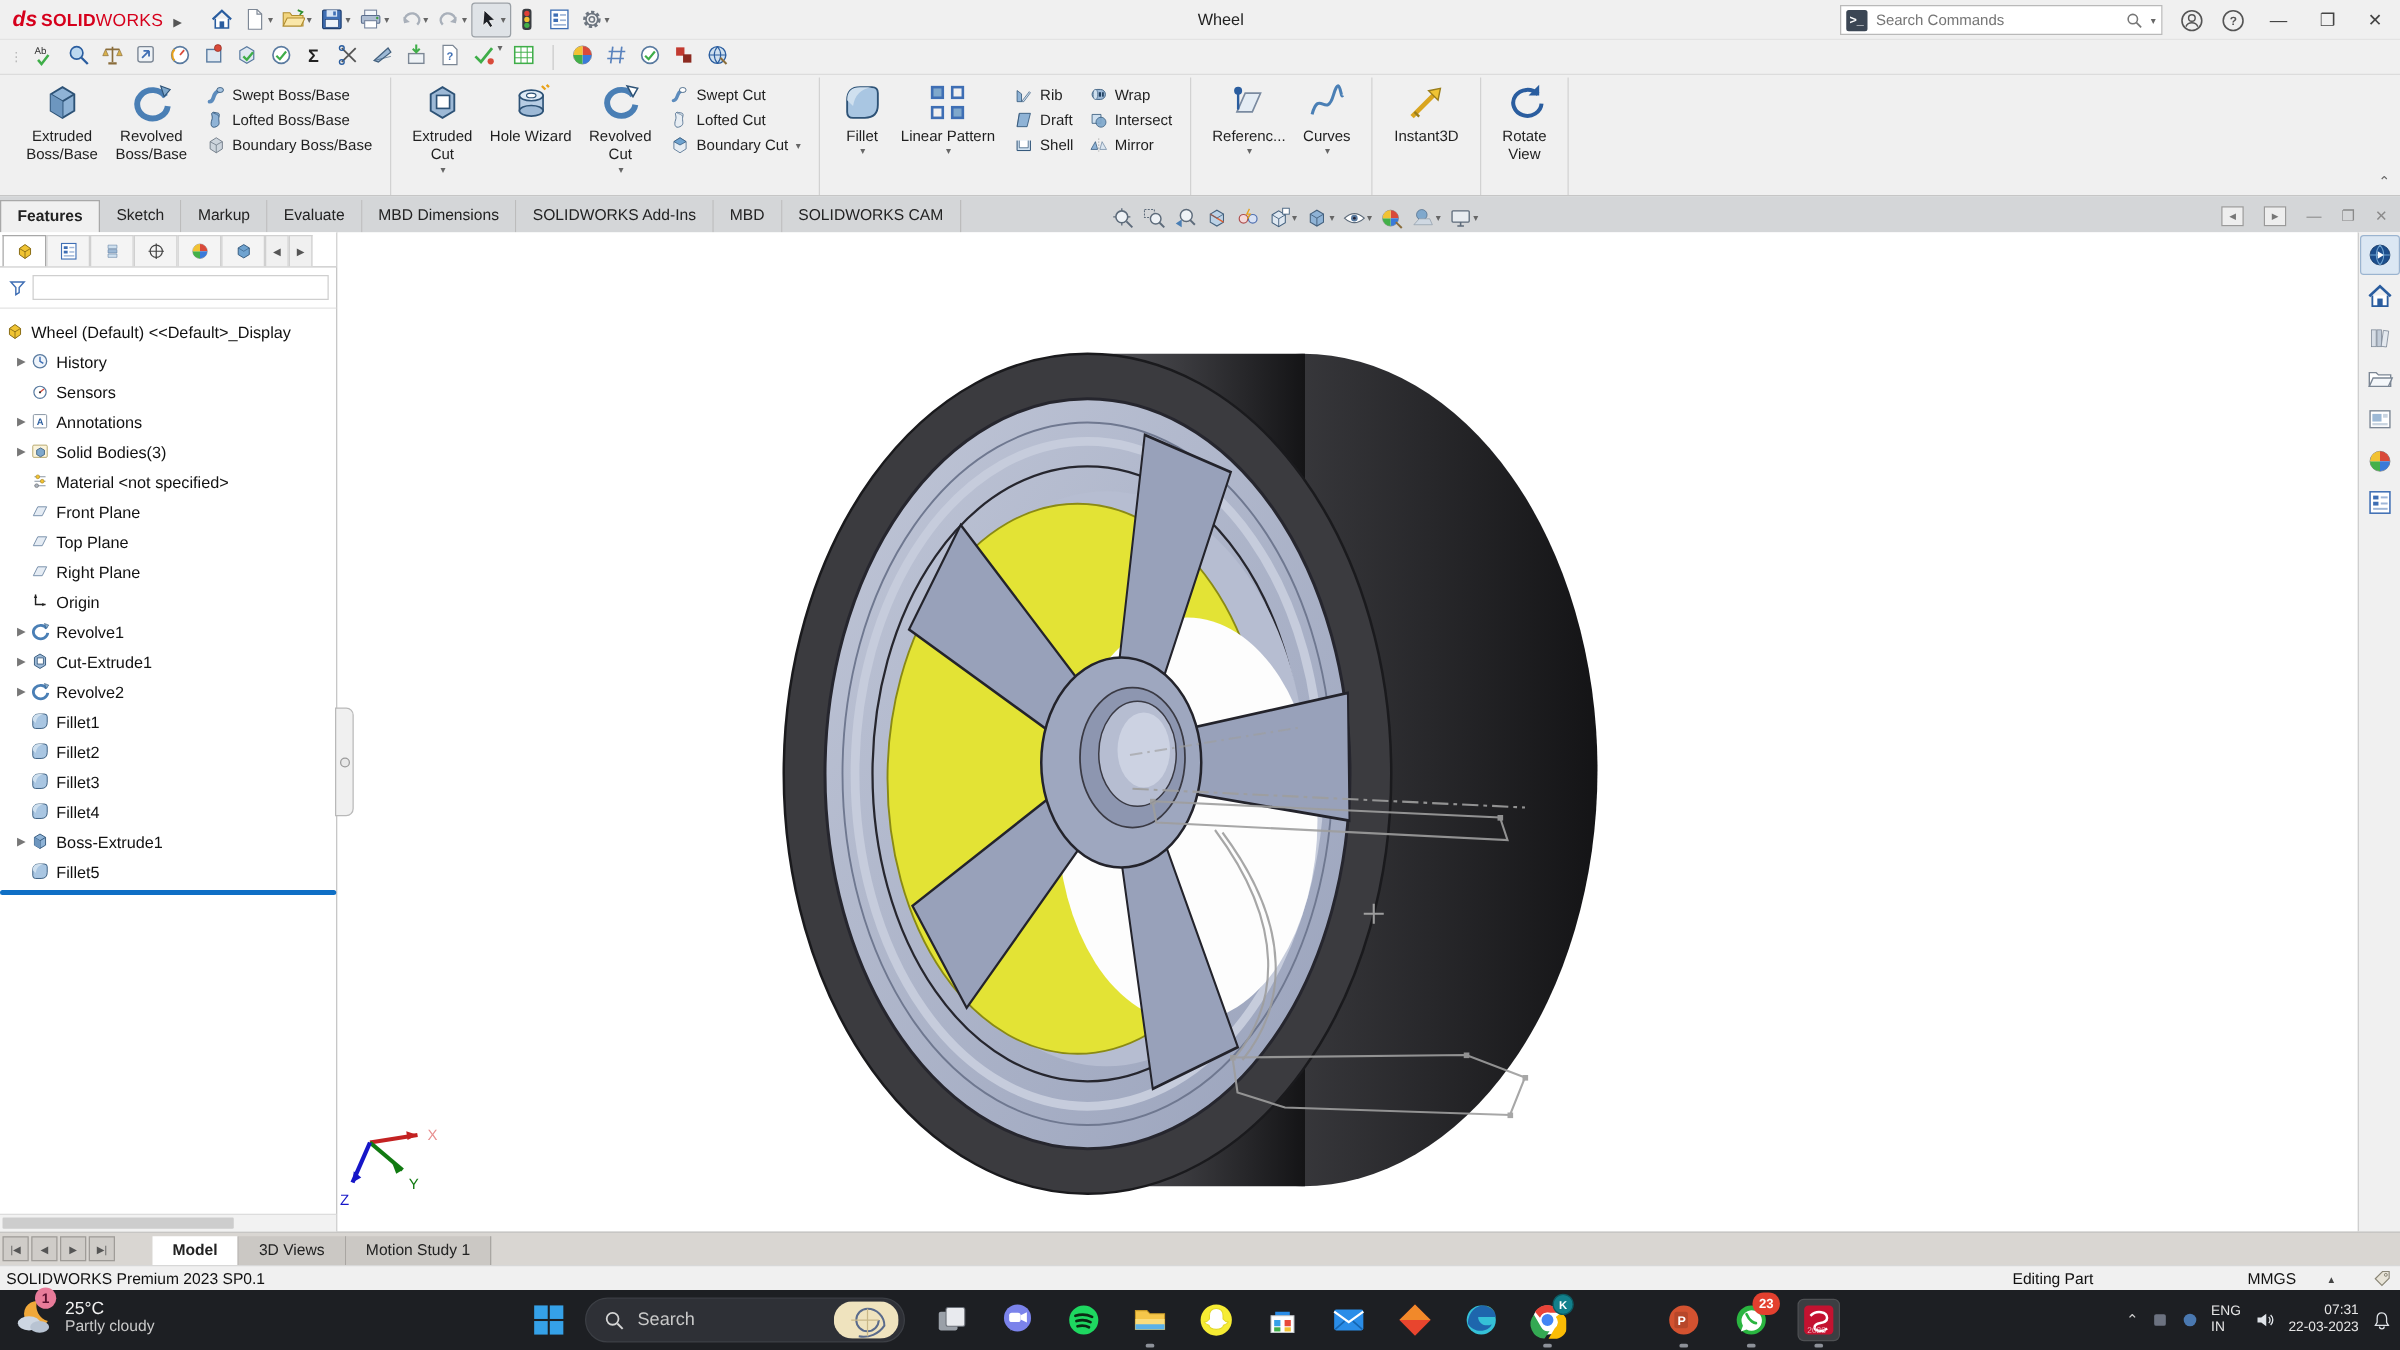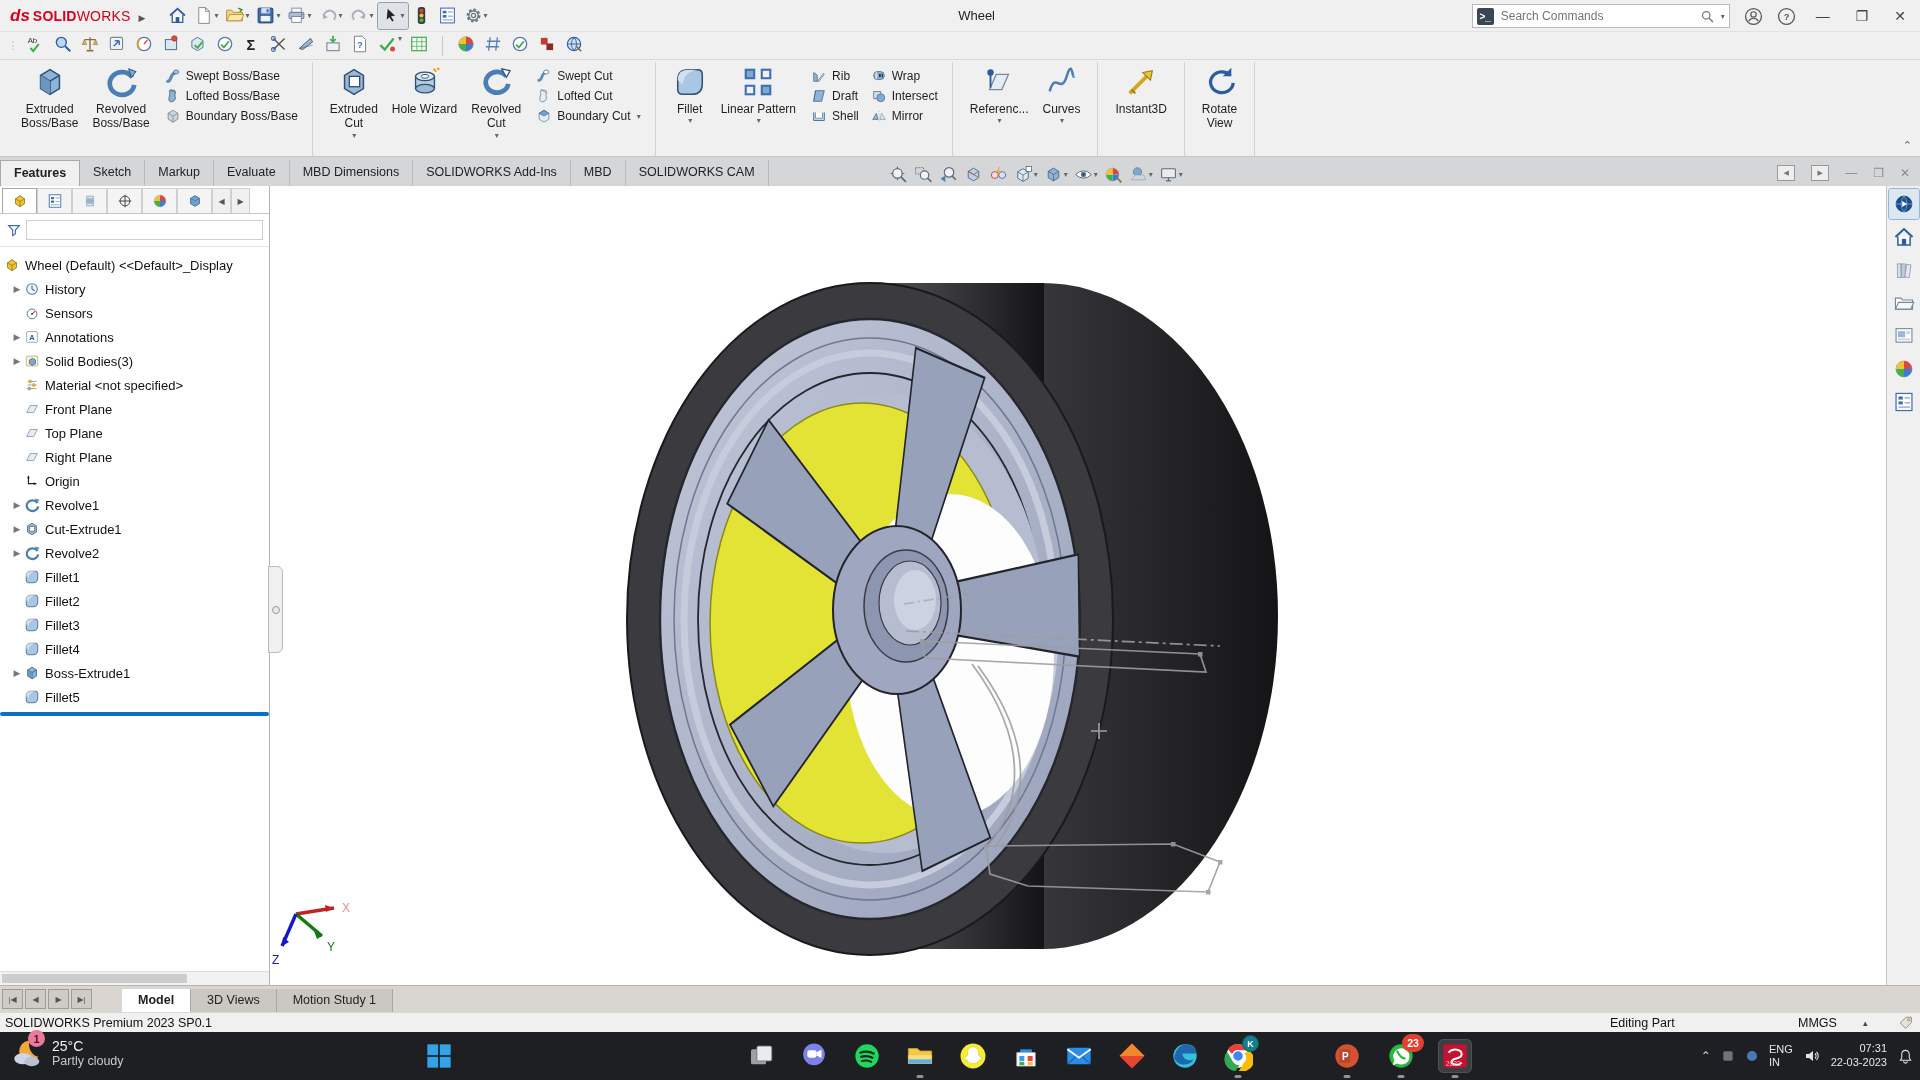--- a/index.html
+++ b/index.html
@@ -1295,20 +1295,36 @@
       </span>
     </div>
     <span id="startbtn" class="ico">
       <svg width="30" height="30" viewBox="0 0 36 36">
           <rect x="4" y="4" width="13" height="13" fill="#35a1e8"></rect>
           <rect x="19" y="4" width="13" height="13" fill="#35a1e8"></rect>
           <rect x="4" y="19" width="13" height="13" fill="#35a1e8"></rect>
           <rect x="19" y="19" width="13" height="13" fill="#35a1e8"></rect>
         </svg>
     </span>
+    <div id="tsearch">
+      <span class="ico">
+          <svg width="17" height="17" viewBox="0 0 36 36">
+            <circle cx="15" cy="15" r="10" fill="none" stroke="#d5d5d5" stroke-width="3"></circle>
+            <path d="M23 23l9 9" stroke="#d5d5d5" stroke-width="3.4"></path>
+          </svg>
+        </span>
+      <span class="stext">Search</span>
+      <span class="spiral ico">
+          <svg width="52" height="30" viewBox="0 0 52 30">
+            <rect width="52" height="30" fill="#efe3be"></rect>
+            <path d="M36 15a9 9 0 1 1-9-9 13.5 13.5 0 0 1 13.5 13.5A20 20 0 0 1 20 28" fill="none" stroke="#5a6b8c" stroke-width="1.6"></path>
+            <path d="M27 6v22M36 15H14" stroke="#c9b889" stroke-width="1"></path>
+          </svg>
+        </span>
+    </div>
     <div id="taskapps"></div>
     <div id="tray">
       <span class="caret">⌃</span>
       <span class="ico">
           <svg width="14" height="14" viewBox="0 0 36 36">
             <rect x="6" y="6" width="24" height="24" rx="4" fill="#6c7280"></rect>
           </svg>
         </span>
       <span class="ico">
           <svg width="14" height="14" viewBox="0 0 36 36">

